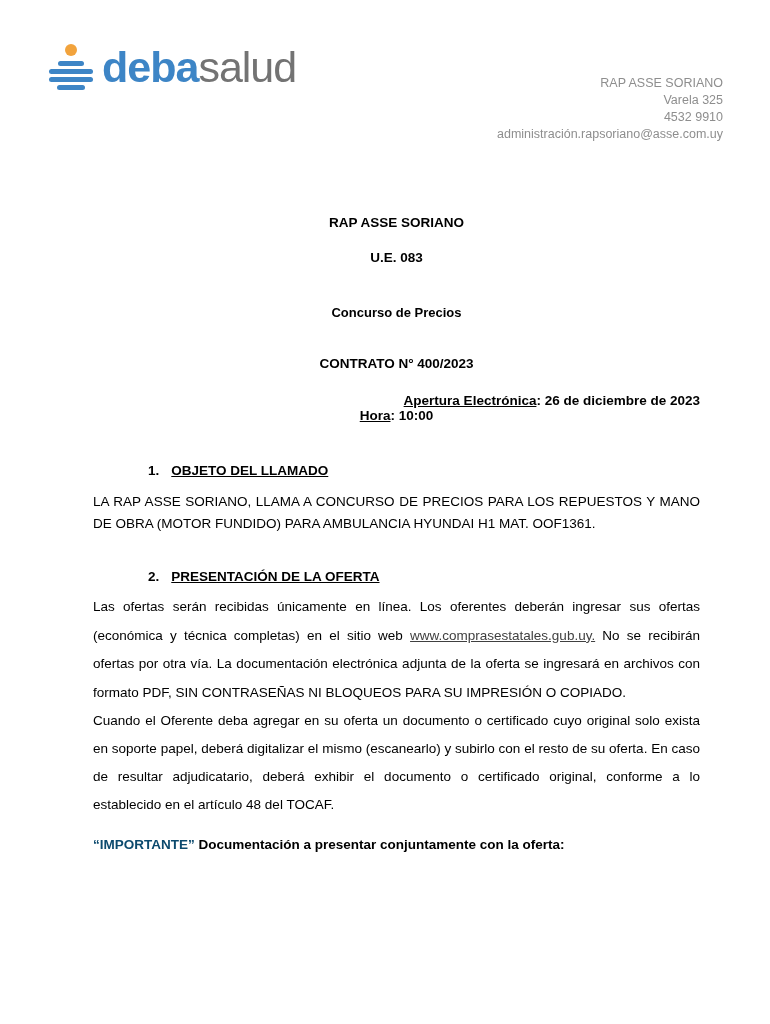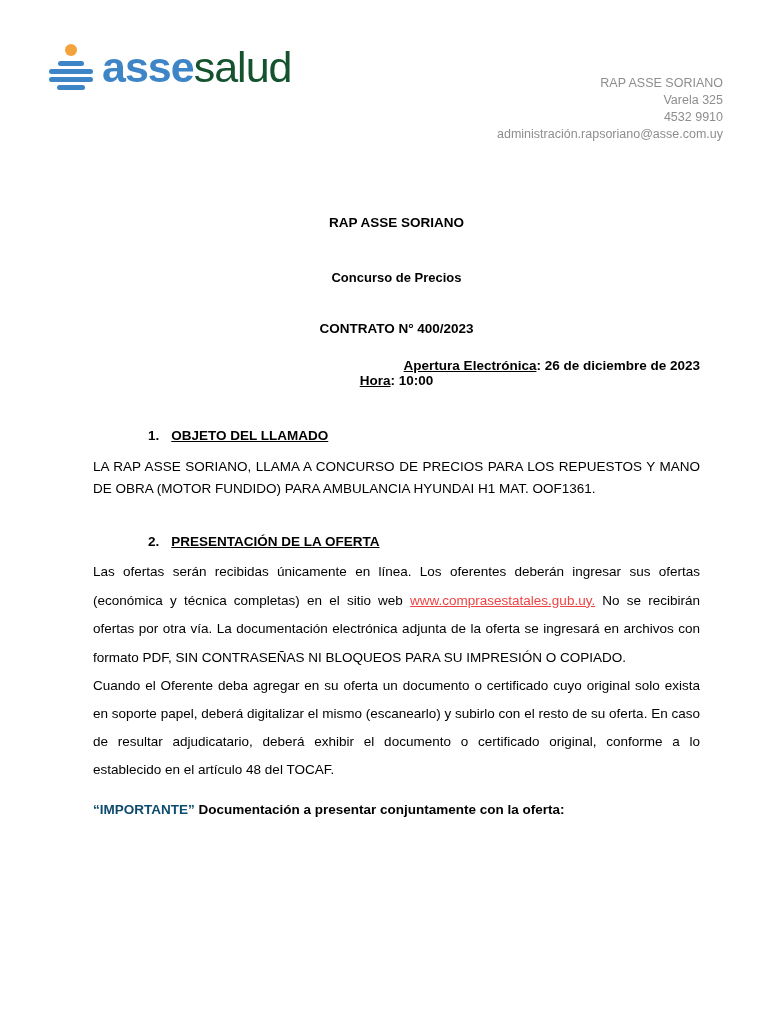--- a/index.html
+++ b/index.html
@@ -47,21 +47,21 @@
   .logo-icon .s2 { top: 27px; width: 44px; }
   .logo-icon .s3 { top: 35px; width: 44px; }
   .logo-icon .s4 { top: 43px; width: 28px; }
   .logo-text {
     font-size: 43px;
     letter-spacing: -1px;
     line-height: 50px;
     white-space: nowrap;
   }
   .logo-asse { color: #3d85c6; font-weight: bold; }
-  .logo-salud { color: #14532d; font-weight: normal; }
+  .logo-salud { color: #737373; font-weight: normal; }
 
   .contact {
     text-align: right;
     color: #8e8e8e;
     font-size: 12.5px;
     line-height: 17px;
     margin-top: 33px;
   }
 
   
@@ -89,21 +89,21 @@
 
   .para {
     font-size: 13.5px;
     text-align: justify;
   }
   .para-tight { line-height: 22px; margin-top: 13px; }
   .para-loose { line-height: 28.5px; margin-top: 9px; }
   .para-loose2 { line-height: 28px; margin-top: 0; }
 
   .link {
-    color: #ef4444;
+    color: #404040;
     text-decoration: underline;
     cursor: pointer;
   }
 
   .importante {
     margin-top: 18px;
     font-size: 13.5px;
     font-weight: bold;
     text-align: left;
   }
@@ -116,34 +116,35 @@
 
   <div class="header">
     <div class="logo">
       <div class="logo-icon">
         <div class="sun"></div>
         <div class="stripe s1"></div>
         <div class="stripe s2"></div>
         <div class="stripe s3"></div>
         <div class="stripe s4"></div>
       </div>
-      <div class="logo-text"><span class="logo-asse">asse</span><span class="logo-salud">salud</span></div>
+      <div class="logo-text"><span class="logo-asse">deba</span><span class="logo-salud">salud</span></div>
     </div>
     <div class="contact">
       <div>RAP ASSE SORIANO</div>
       <div>Varela 325</div>
       <div>4532 9910</div>
       <div>administración.rapsoriano@asse.com.uy</div>
     </div>
   </div>
 
   <div class="content">
 
     <div class="titles">
       <p class="t-bold t-org">RAP ASSE SORIANO</p>
+      <p class="t-bold t-ue">U.E. 083</p>
       <p class="t-doctype">Concurso de Precios</p>
       <p class="t-bold t-contract">CONTRATO N° 400/2023</p>
       <p class="t-bold t-apertura"><span class="u">Apertura Electrónica</span><span>: 26 de diciembre de 2023</span></p>
       <p class="t-bold t-hora"><span class="u">Hora</span><span>: 10:00</span></p>
     </div>
 
     <div class="section">
       <p class="sec-head sec1-head"><span class="sec-num">1.</span><span class="u">OBJETO DEL LLAMADO</span></p>
       <p class="para para-tight">LA RAP ASSE SORIANO, LLAMA A CONCURSO DE PRECIOS PARA LOS REPUESTOS Y MANO DE OBRA (MOTOR FUNDIDO) PARA AMBULANCIA HYUNDAI H1 MAT. OOF1361.</p>
     </div>

